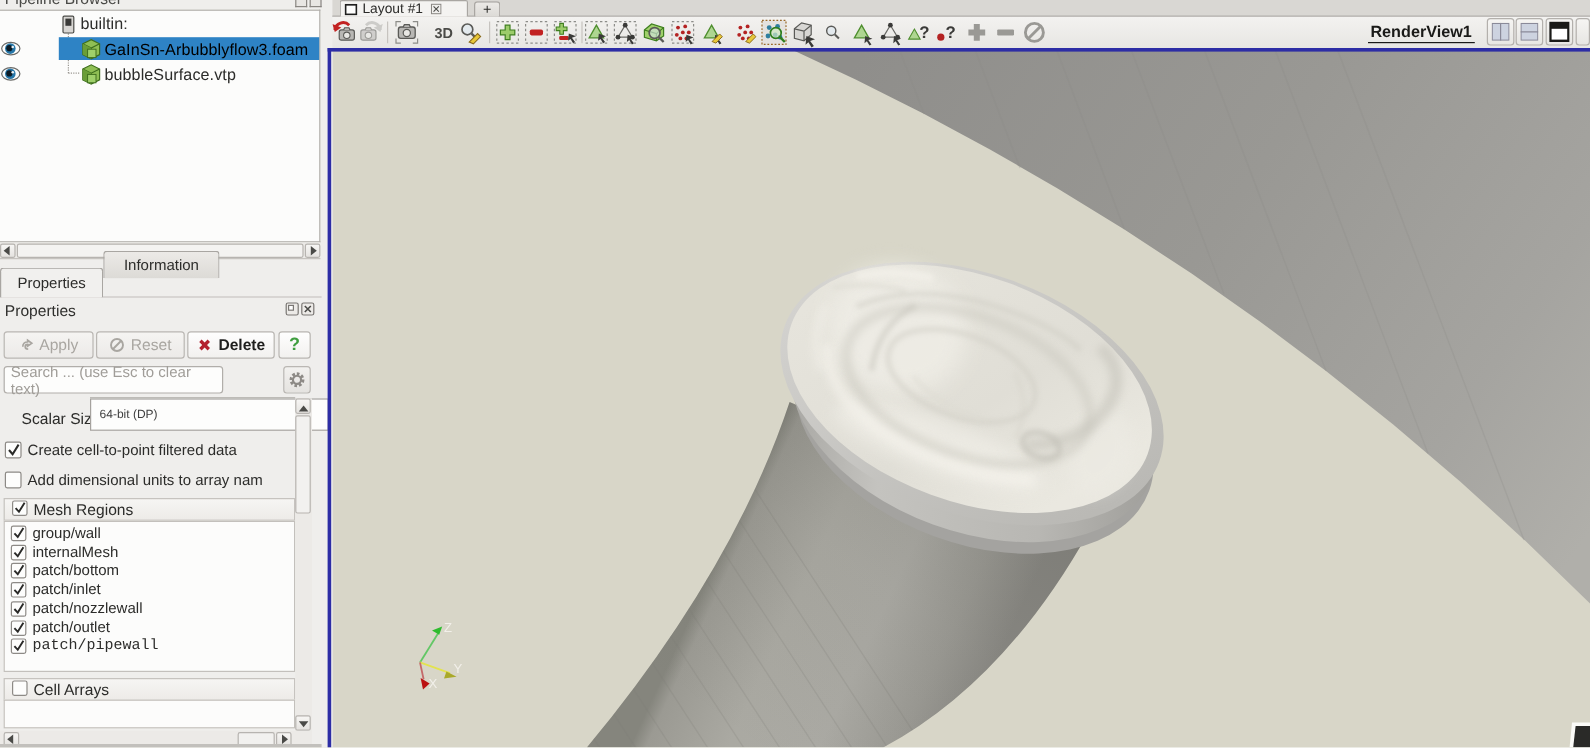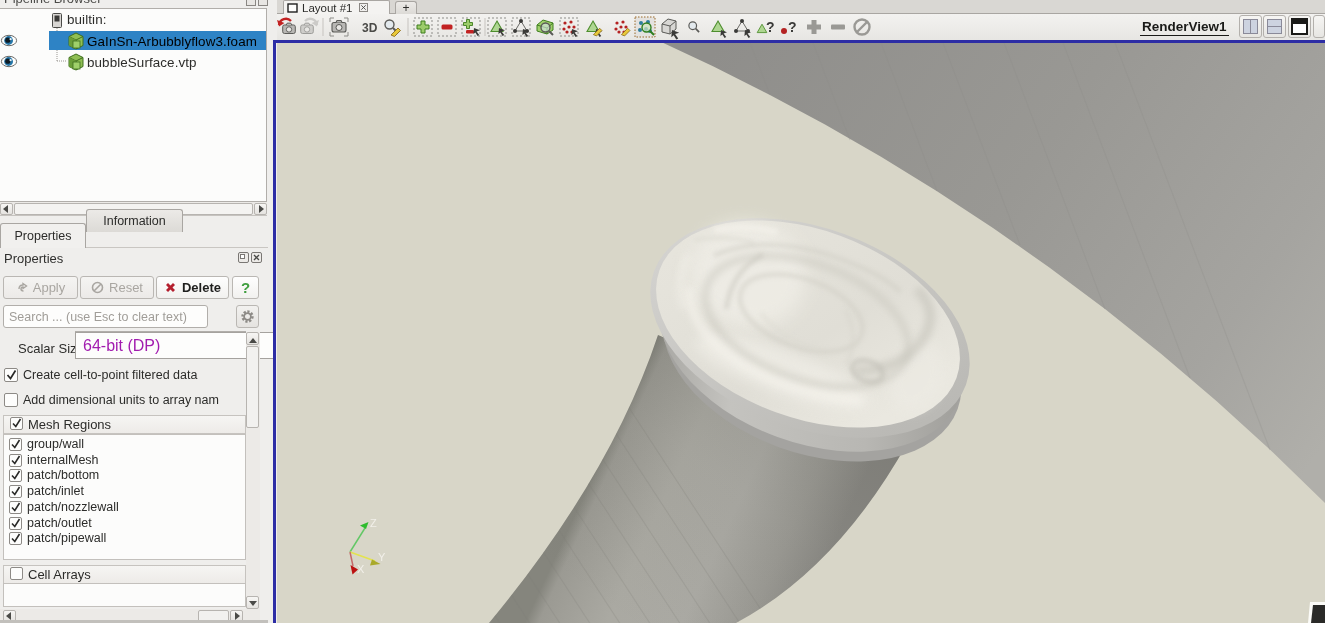--- a/index.html
+++ b/index.html
@@ -13,24 +13,24 @@
 
   .sbtn { position:absolute; background:linear-gradient(#f7f6f4,#e5e3e0); border:1px solid #b7b4b0; border-radius:2px; }
   .tri { position:absolute; width:0; height:0; }
 
   
   .tab { position:absolute; font-size:12.5px; display:flex; align-items:center; justify-content:center; border:1px solid #a9a6a2; border-bottom:none; border-radius:3px 3px 0 0; color:#2c2c2a; }
 
   .btn { position:absolute; top:276px; height:23px; border:1px solid #bab7b3; border-radius:3px; background:linear-gradient(#f5f4f2,#eceae8); font-size:13px; display:flex; align-items:center; justify-content:center; gap:5px; color:#a9a6a1; }
   .btn.en { background:linear-gradient(#fefefe,#f2f1ef); color:#1f1f1e; }
 
-  #search { position:absolute; left:3px; top:305px; width:205px; height:23px; background:#fdfdfc; border:1px solid #b1aeaa; border-radius:3px; font-size:12.5px; color:#a09d98; display:flex; align-items:center; padding-left:5px; }
+  #search { position:absolute; left:3px; top:305px; width:183px; height:23px; background:#fdfdfc; border:1px solid #b1aeaa; border-radius:3px; font-size:12.5px; color:#a09d98; display:flex; align-items:center; padding-left:5px; }
   #gearbtn { position:absolute; left:236px; top:305px; width:23px; height:23px; border:1px solid #bab7b3; border-radius:3px; background:linear-gradient(#f2f1ef,#e5e3e0); }
 
-  #combo { position:absolute; left:75px; top:332px; width:199px; height:27px; background:#fdfdfc; border:1px solid #a5a29e; font-size:16px; display:flex; align-items:center; padding-left:7px; color:#a21caf; }
+  #combo { position:absolute; left:75px; top:332px; width:199px; height:27px; background:#fdfdfc; border:1px solid #a5a29e; font-size:10px; display:flex; align-items:center; padding-left:7px; color:#404040; }
   .cb { position:absolute; width:14px; height:14px; background:#fdfdfc; border:1px solid #8d8a86; border-radius:2px; }
   .lbl { position:absolute; font-size:12.5px; color:#2c2c2a; white-space:nowrap; }
 
   .listbox { position:absolute; left:3px; width:243px; background:#fcfcfb; border:1px solid #c3c0bc; }
   .lhead { position:absolute; left:3px; width:243px; height:19px; background:linear-gradient(#f6f5f3,#edebe8); border:1px solid #c6c3bf; }
 
   
   #tabbar { left:277px; top:0; width:1048px; height:14px; background:#d9d7d3; border-bottom:1px solid #a9a6a2; }
   #toolbar { left:277px; top:14px; width:1048px; height:26px; background:linear-gradient(#f3f2f0,#e7e6e3); }
   #rvlabel { position:absolute; left:1140px; top:19px; font-size:13.5px; font-weight:bold; color:#1a1a18; border-bottom:1.5px solid #1a1a18; padding:0 2px 1px 2px; }
@@ -518,14 +518,14 @@
   <div class="lbl" style="left:27px;top:499.8px;">patch/nozzlewall</div>
   <div class="cb" style="left:9px;top:516.5px;width:13px;height:13px;"></div>
   <svg class="abs" style="left:10px;top:516.5px;" width="12" height="13">
       <path d="M2,6.5 L4.8,9.5 L9.5,2" stroke="#2a2a28" stroke-width="1.6" fill="none"></path>
     </svg>
   <div class="lbl" style="left:27px;top:515.5px;">patch/outlet</div>
   <div class="cb" style="left:9px;top:532.2px;width:13px;height:13px;"></div>
   <svg class="abs" style="left:10px;top:532.2px;" width="12" height="13">
       <path d="M2,6.5 L4.8,9.5 L9.5,2" stroke="#2a2a28" stroke-width="1.6" fill="none"></path>
     </svg>
-  <div class="lbl" style="left:27px;top:531.2px;">patch/pipewall</div>
+  <div class="lbl" style="left:27px;top:531.2px;font-family:Liberation Mono, monospace;">patch/pipewall</div>
 </div>
 
 </body></html>

